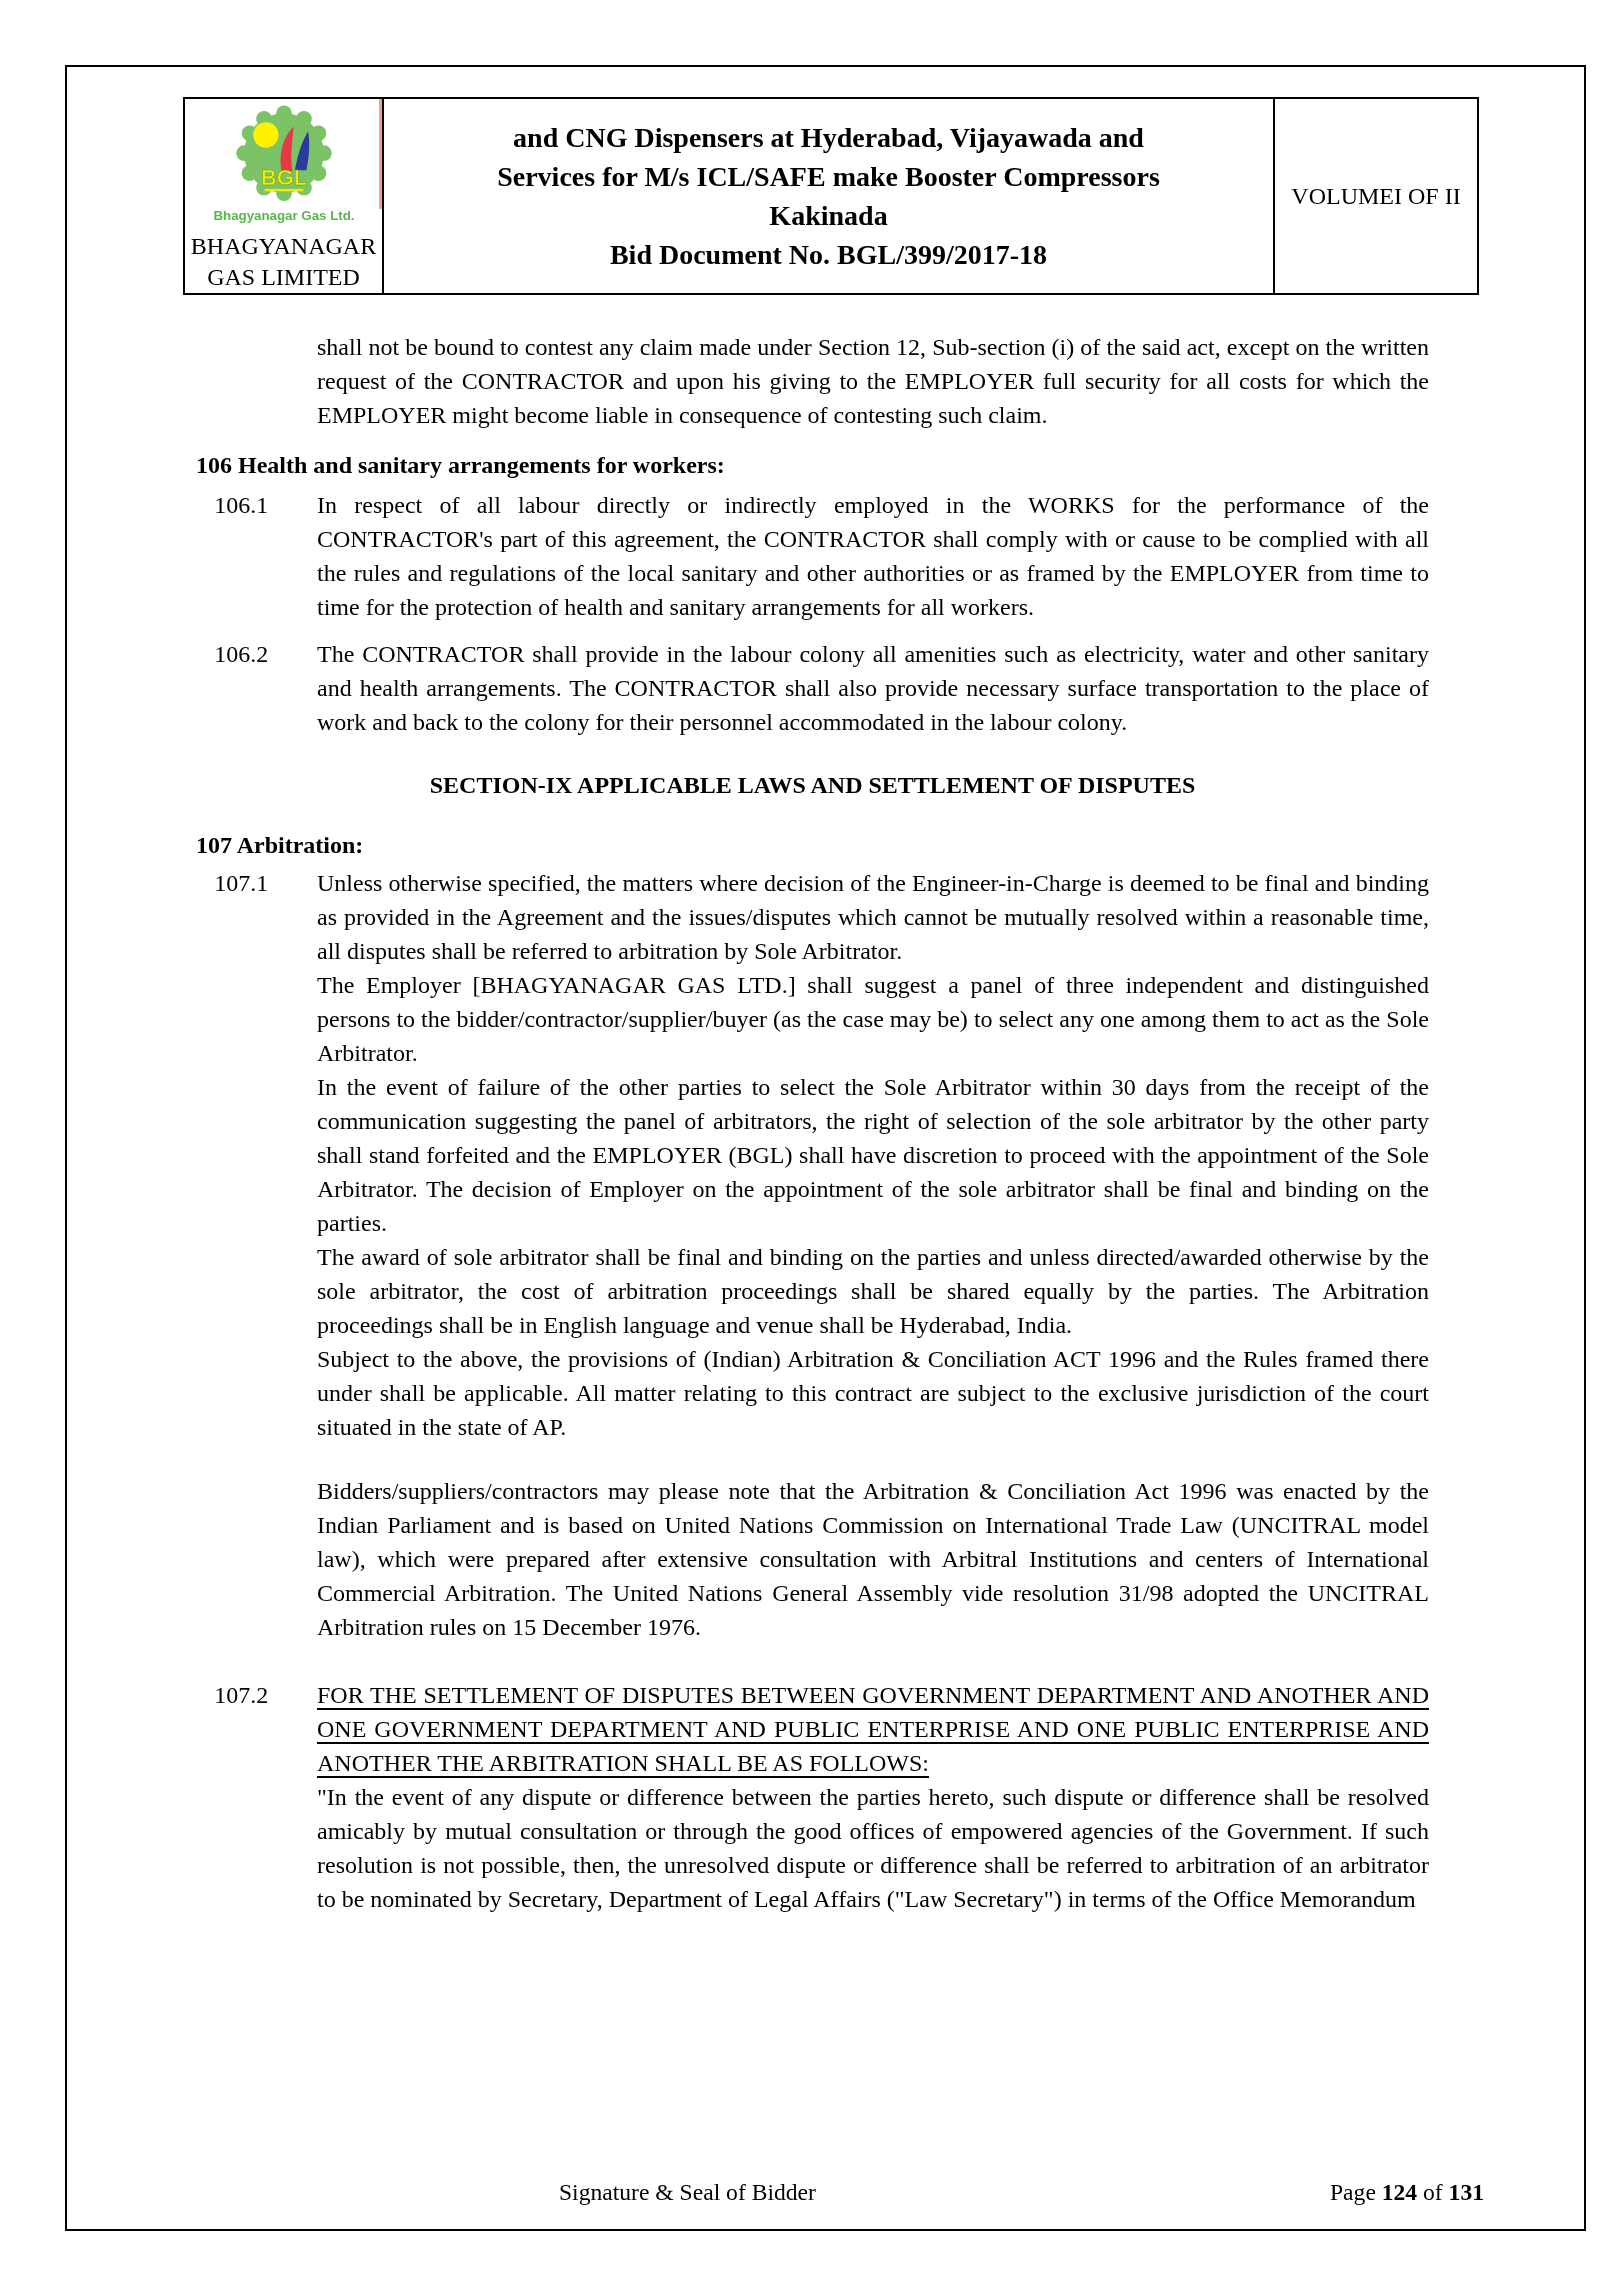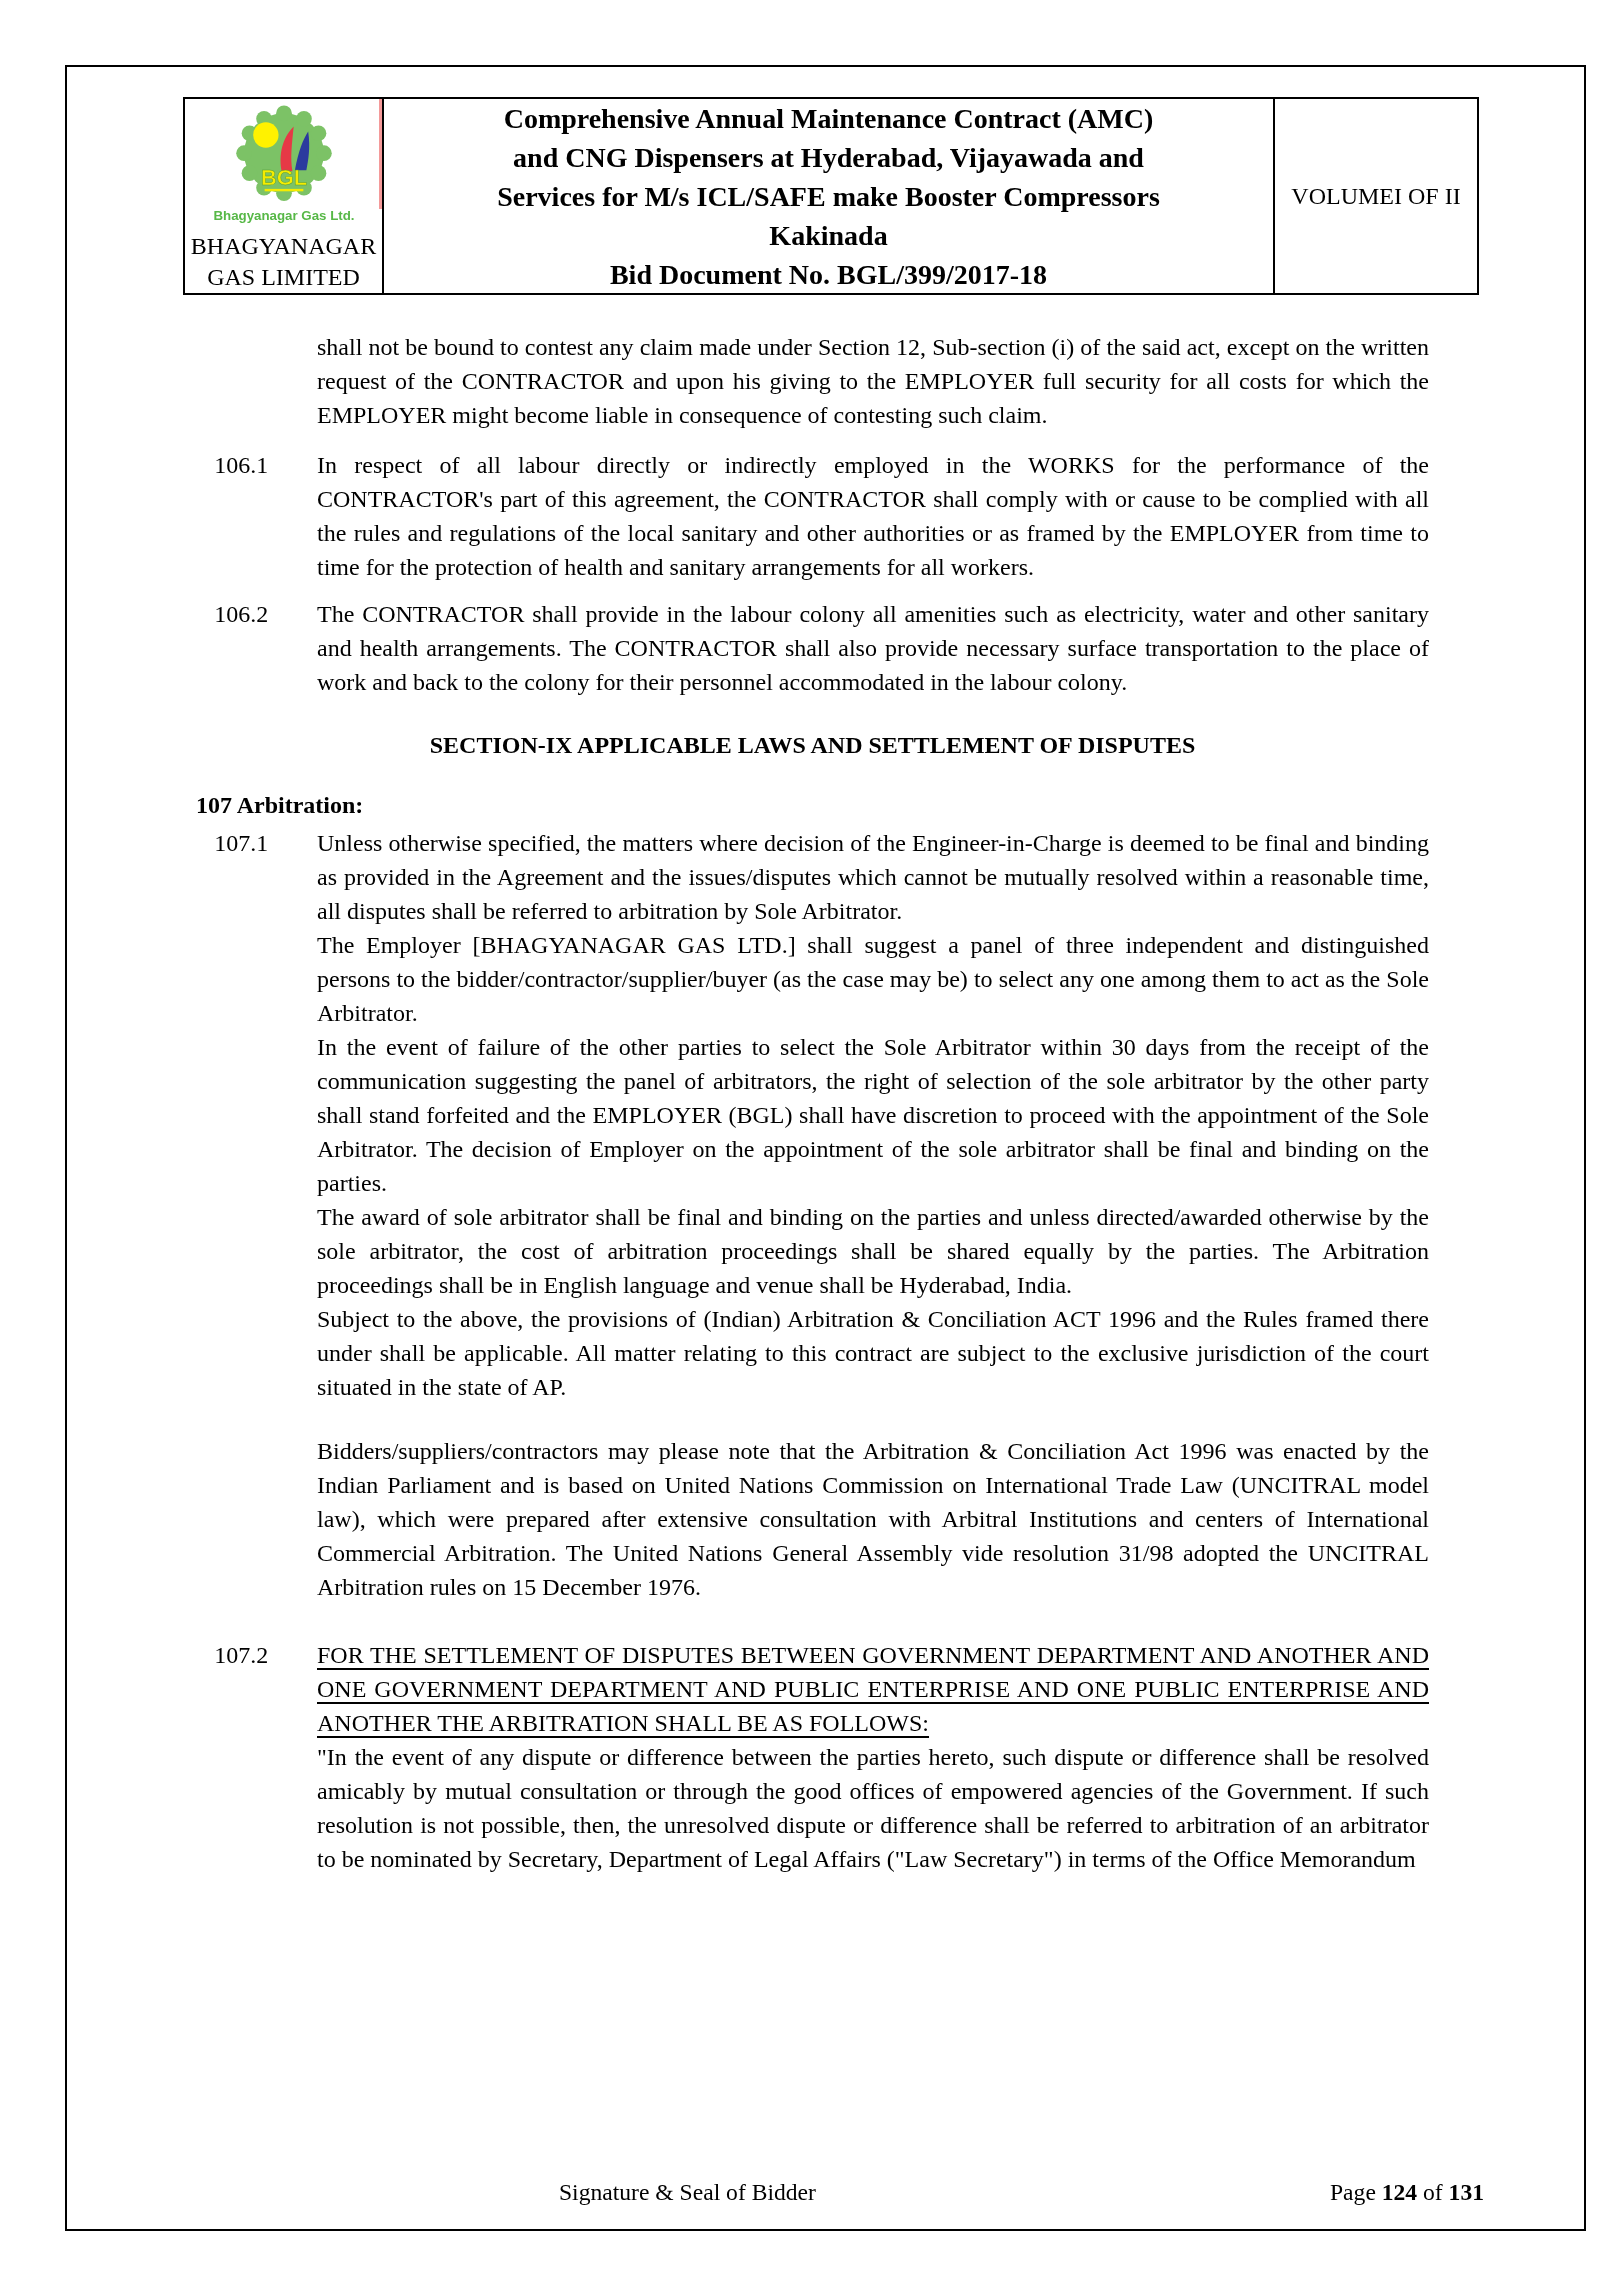--- a/index.html
+++ b/index.html
@@ -114,37 +114,37 @@
         <rect x="88" y="147" width="64" height="4" fill="#f5ec00"></rect>
         <text x="120" y="198" font-size="22" font-weight="bold" fill="#57b847" text-anchor="middle">Bhagyanagar Gas Ltd.</text>
       </svg>
       <div class="company-name">
         <div>BHAGYANAGAR</div>
         <div>GAS LIMITED</div>
       </div>
     </div>
 
     <div class="title-cell">
-      <div>Comprehensive Annual Maintenance Contract (AMC)</div>
       <div>and CNG Dispensers at Hyderabad, Vijayawada and</div>
       <div>Services for M/s ICL/SAFE make Booster Compressors</div>
       <div>Kakinada</div>
       <div>Bid Document No. BGL/399/2017-18</div>
     </div>
 
     <div class="volume-cell">
       <div>VOLUME</div>
       <div>I OF II</div>
     </div>
   </div>
 
   <div class="content">
 
     <p class="cont-para">shall not be bound to contest any claim made under Section 12, Sub-section (i) of the said act, except on the written request of the CONTRACTOR and upon his giving to the EMPLOYER full security for all costs for which the EMPLOYER might become liable in consequence of contesting such claim.</p>
 
+    <div class="sec-h">106 Health and sanitary arrangements for workers:</div>
 
     <div class="item">
       <span class="num">106.1</span>
       <span>In respect of all labour directly or indirectly employed in the WORKS for the performance of the CONTRACTOR's part of this agreement, the CONTRACTOR shall comply with or cause to be complied with all the rules and regulations of the local sanitary and other authorities or as framed by the EMPLOYER from time to time for the protection of health and sanitary arrangements for all workers.</span>
     </div>
 
     <div class="item">
       <span class="num">106.2</span>
       <span>The CONTRACTOR shall provide in the labour colony all amenities such as electricity, water and other sanitary and health arrangements. The CONTRACTOR shall also provide necessary surface transportation to the place of work and back to the colony for their personnel accommodated in the labour colony.</span>
     </div>

